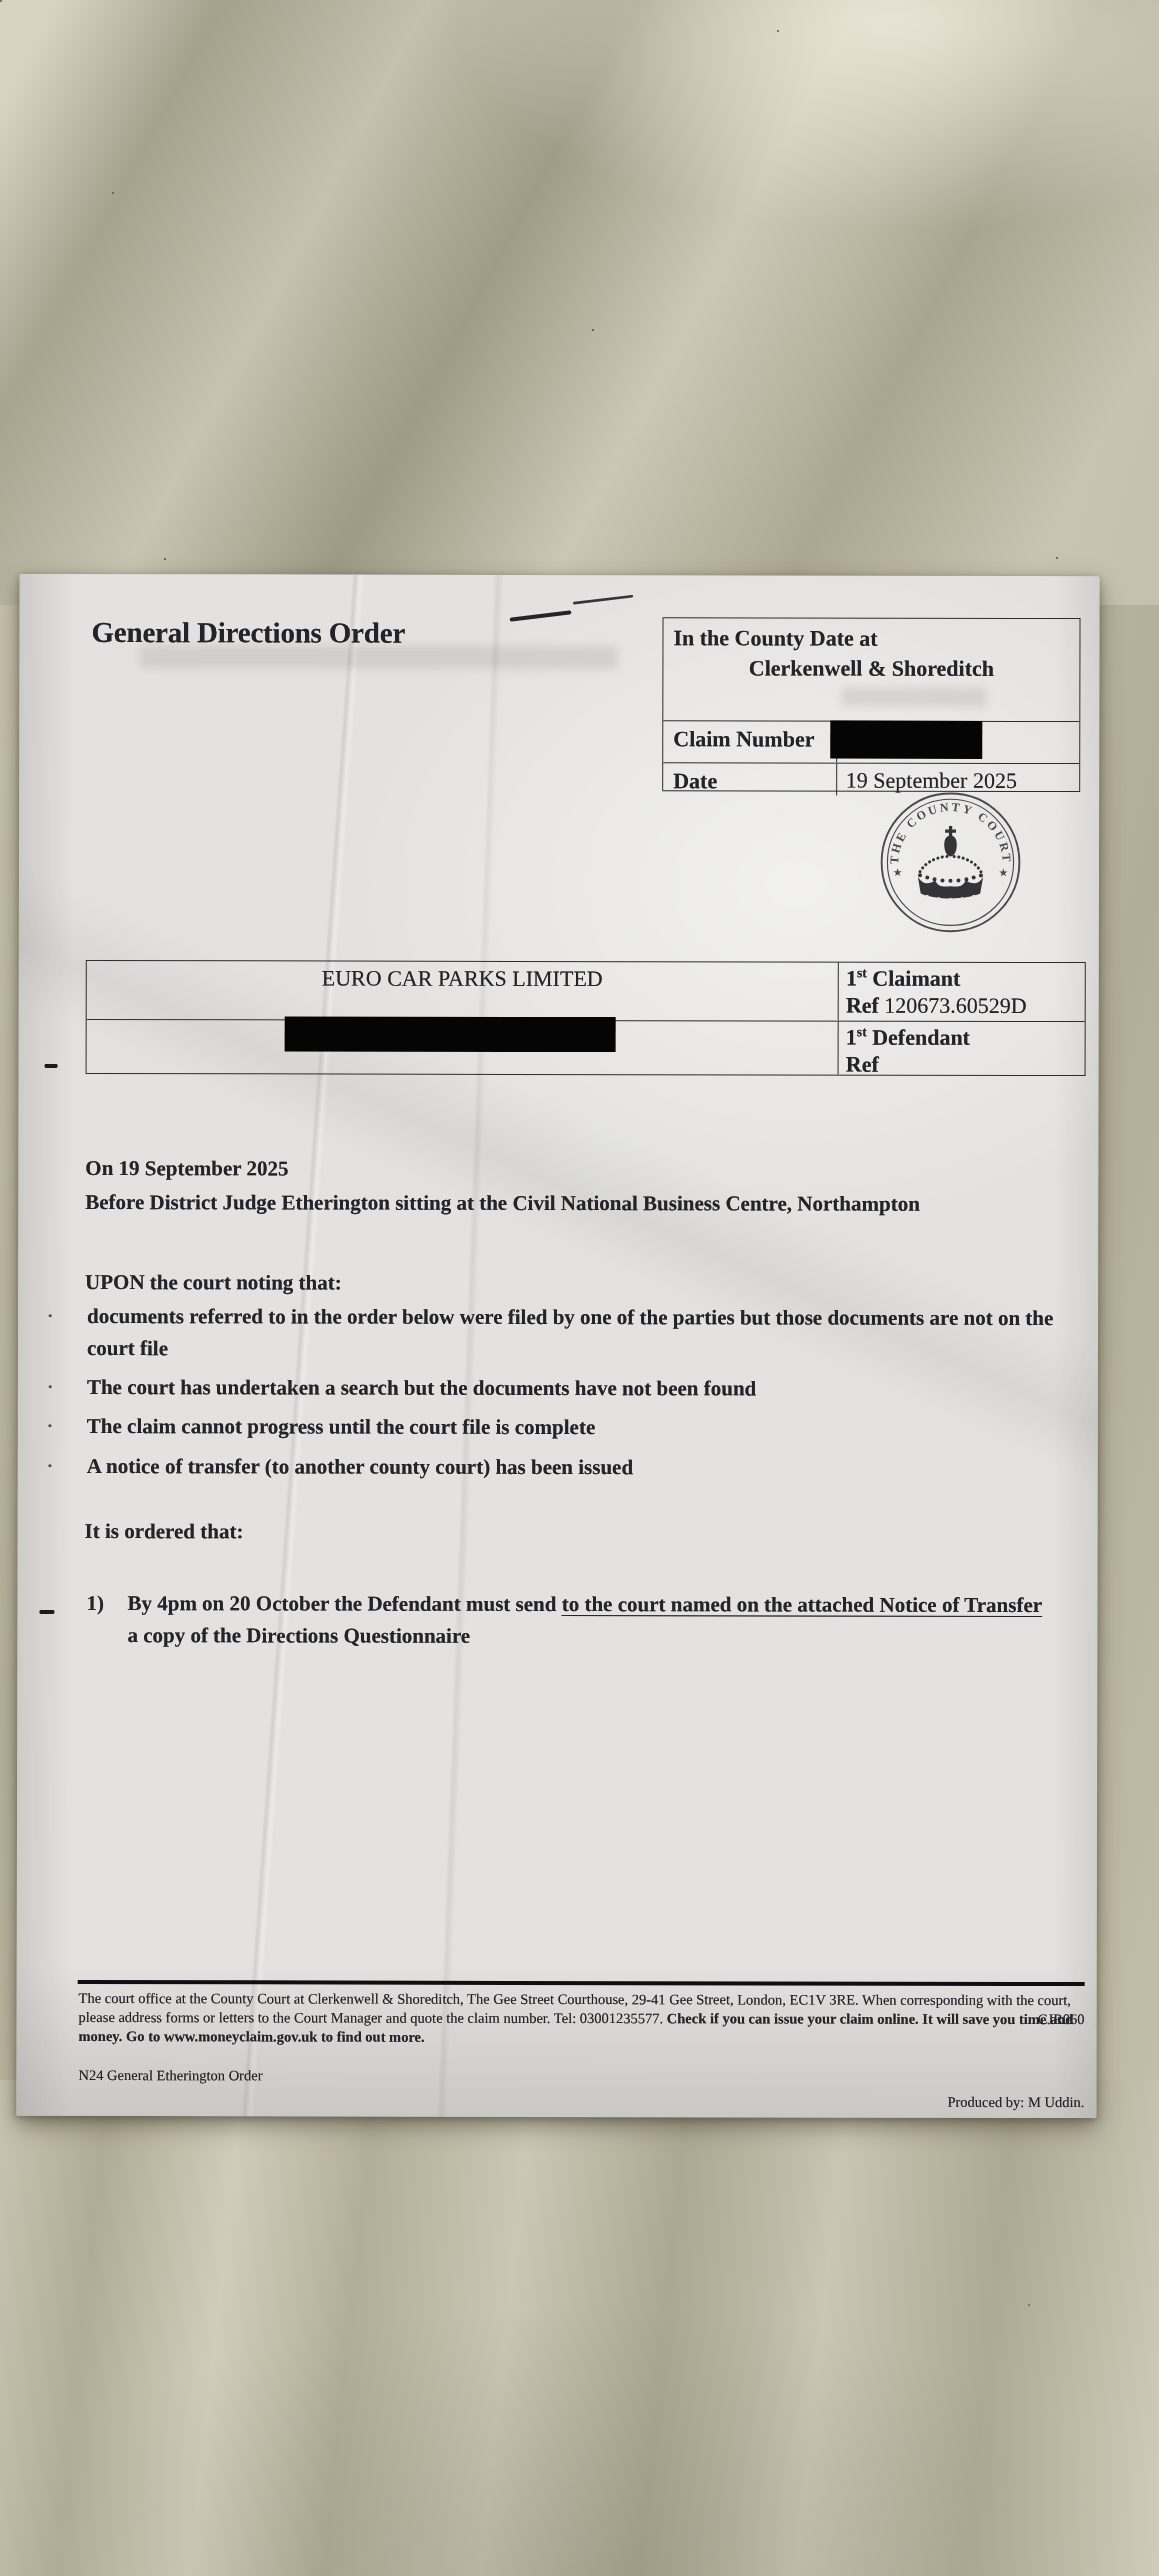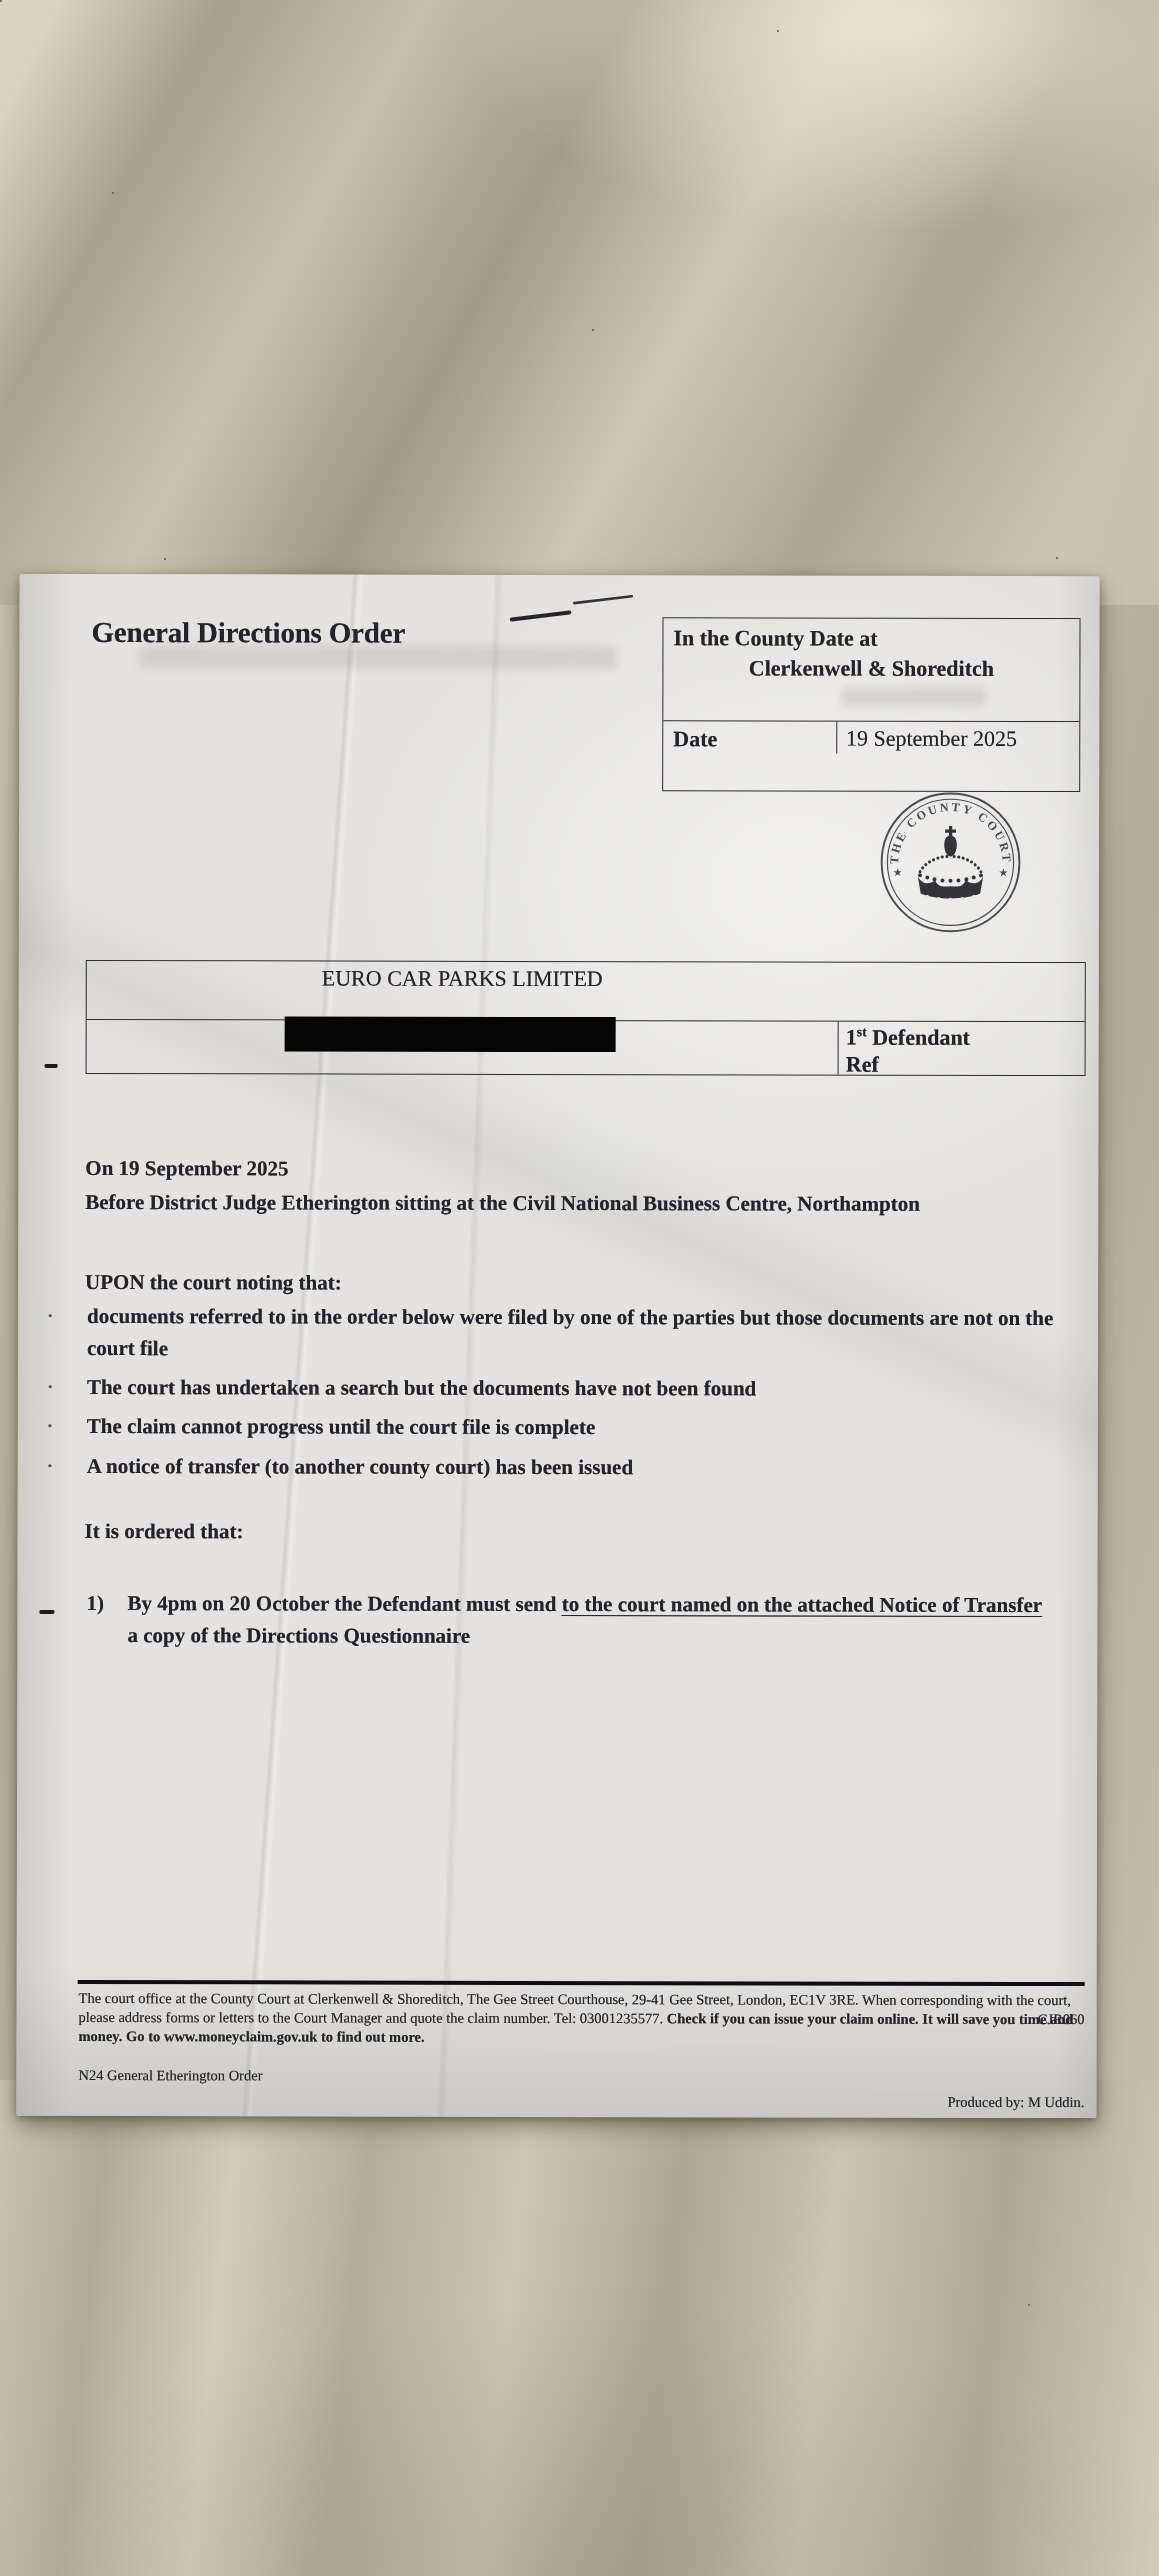--- a/index.html
+++ b/index.html
@@ -123,20 +123,25 @@
     <div class="abs ghost ghost-a"></div>
     <div class="abs ghost ghost-b"></div>
 
     <div class="abs ink doc-title">General Directions Order</div>
     <div class="abs pen-top"></div>
 
     <div class="abs ink court-box">
       <div class="cb-header">
         <div class="cb-line1">In the County Date at</div>
         <div class="cb-line2">Clerkenwell &amp; Shoreditch</div>
+      </div>
+      <div class="cb-row claim">
+        <div class="cb-label">Claim Number</div>
+        <div class="cb-value"></div>
+        <div class="redact-claim"></div>
       </div>
       <div class="cb-row date">
         <div class="cb-label">Date</div>
         <div class="cb-value">19 September 2025</div>
       </div>
     </div>
 
     <svg class="abs seal" viewBox="0 0 200 200">
       <circle cx="100" cy="100" r="95" fill="none" stroke="#33333a" stroke-width="2.6"></circle>
       <circle cx="100" cy="100" r="87" fill="none" stroke="#33333a" stroke-width="1.6"></circle>
@@ -171,20 +176,24 @@
             <circle cx="100" cy="151" r="2.2"></circle>
           <circle cx="116" cy="150" r="2.2"></circle>
             <circle cx="132" cy="147" r="2.2"></circle>
         </g>
       </g>
     </svg>
 
     <div class="abs ink pt">
       <div class="pt-row r1">
         <div class="pt-left">EURO CAR PARKS LIMITED</div>
+        <div class="pt-right">
+          <div><b><span>1</span><sup class="ord">st</sup><span> Claimant</span></b></div>
+          <div><b>Ref</b><span> 120673.60529D</span></div>
+        </div>
       </div>
       <div class="pt-row r2">
         <div class="pt-left"></div>
         <div class="pt-right">
           <div><b><span>1</span><sup class="ord">st</sup><span> Defendant</span></b></div>
           <div><b>Ref</b></div>
         </div>
       </div>
       <div class="redact-def"></div>
     </div>

